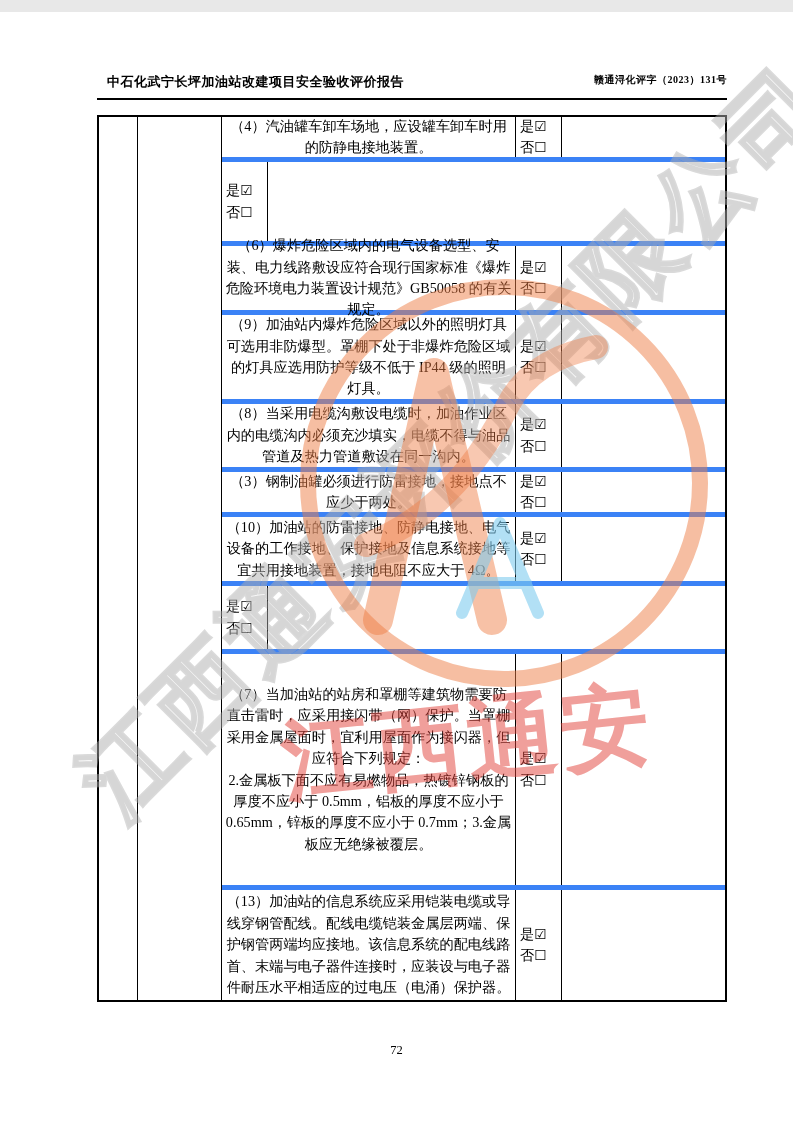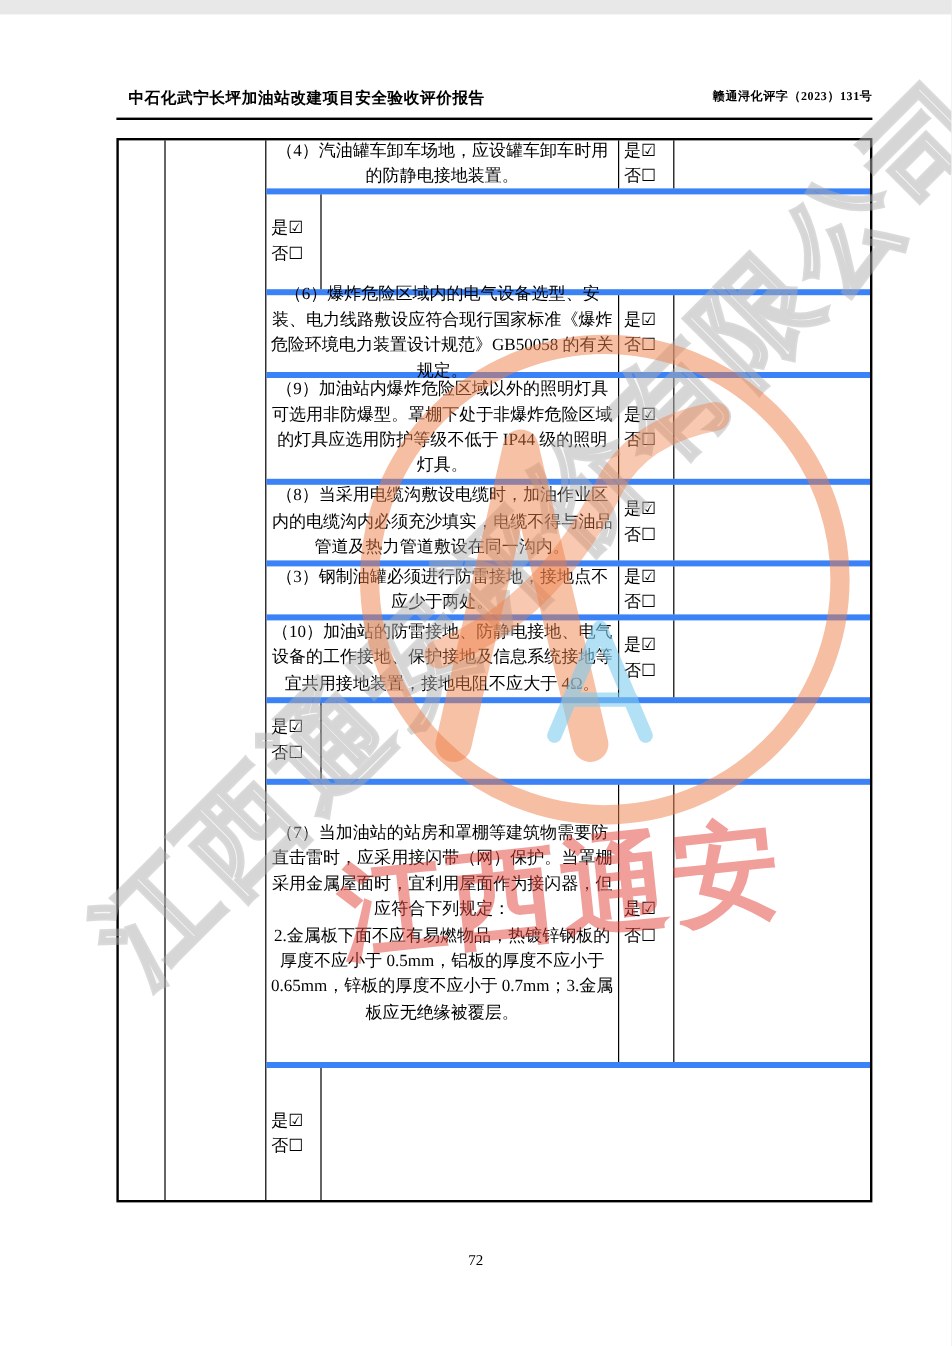--- a/index.html
+++ b/index.html
@@ -175,20 +175,23 @@
           <p>2.金属板下面不应有易燃物品，热镀锌钢板的厚度不应小于 0.5mm，铝板的厚度不应小于 0.65mm，锌板的厚度不应小于 0.7mm；3.金属板应无绝缘被覆层。</p>
         </div>
         <div class="c-chk">
           <div><span>是</span><span class="boxglyph">☑</span></div>
           <div><span>否</span><span class="boxglyph">☐</span></div>
         </div>
         <div class="c-blank"></div>
       </div>
 
       <div class="trow">
+        <div class="c-item">
+          <p>（13）加油站的信息系统应采用铠装电缆或导线穿钢管配线。配线电缆铠装金属层两端、保护钢管两端均应接地。该信息系统的配电线路首、末端与电子器件连接时，应装设与电子器件耐压水平相适应的过电压（电涌）保护器。</p>
+        </div>
         <div class="c-chk">
           <div><span>是</span><span class="boxglyph">☑</span></div>
           <div><span>否</span><span class="boxglyph">☐</span></div>
         </div>
         <div class="c-blank"></div>
       </div>
 
     </div>
   </div>
 

